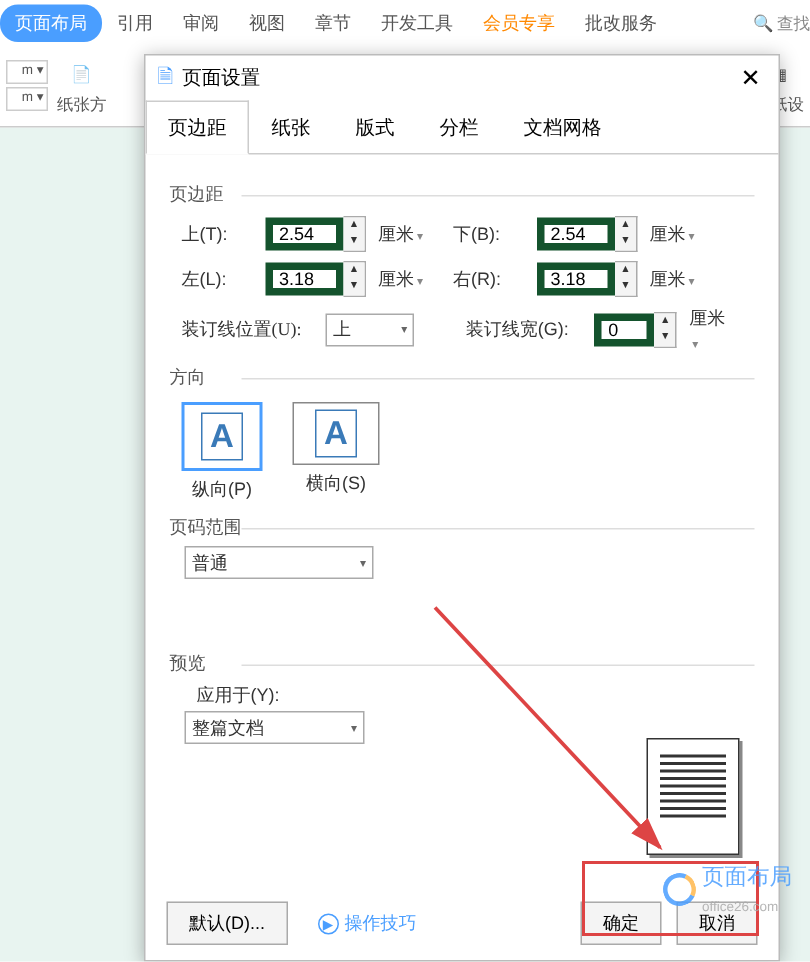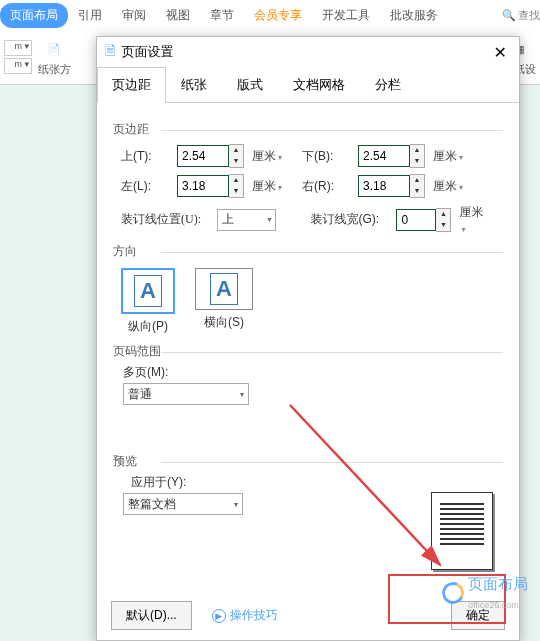--- a/index.html
+++ b/index.html
@@ -17,21 +17,21 @@
 .close-x { font-size: 16px; cursor: pointer; padding: 0 4px; }
 .tabs { display: flex; border-bottom: 1px solid #ccc; }
 .tab { padding: 8px 14px; font-size: 13px; cursor: pointer; border: 1px solid transparent; border-bottom: none; }
 .tab.active { border: 1px solid #ccc; border-bottom: 1px solid #fff; margin-bottom: -1px; background: #fff; }
 .dialog-body { padding: 10px 16px; font-size: 12px; color: #333; flex: 1; overflow: hidden; }
 .group-title { font-size: 12px; color: #555; margin: 8px 0 4px; position: relative; }
 .group-title::after { content: ""; position: absolute; top: 50%; left: 48px; right: 0; border-top: 1px solid #ddd; }
 .row { display: flex; align-items: center; gap: 6px; margin: 6px 0; }
 .row label { min-width: 50px; }
 .spin { display: flex; align-items: center; }
-.spin input { width: 52px; height: 22px; border: 1px solid #14532d; padding: 0 4px; font-size: 12px; }
+.spin input { width: 52px; height: 22px; border: 5px solid #14532d; padding: 0 4px; font-size: 12px; }
 .spin-btns { display: flex; flex-direction: column; border: 1px solid #aaa; border-left: none; }
 .spin-btns span { width: 14px; height: 11px; font-size: 7px; line-height: 10px; text-align: center; cursor: pointer; background: #f4f4f4; }
 .unit { margin-left: 2px; margin-right: 14px; }
 .unit::after { content: "▾"; font-size: 8px; margin-left: 2px; color: #888; }
 .select { height: 22px; border: 1px solid #aaa; background: #fff; font-size: 12px; padding: 0 18px 0 4px; position: relative; display: inline-flex; align-items: center; cursor: pointer; }
 .select::after { content: "▾"; position: absolute; right: 4px; font-size: 8px; color: #666; }
 .orient-group { display: flex; gap: 20px; margin: 8px 0 4px 8px; }
 .orient-item { display: flex; flex-direction: column; align-items: center; gap: 4px; cursor: pointer; }
 .orient-box { width: 54px; height: 46px; border: 1px solid #888; display: flex; align-items: center; justify-content: center; font-size: 22px; font-weight: bold; color: #3a7ab8; }
 .orient-item.selected .orient-box { border: 2px solid #4a9eff; }
@@ -52,22 +52,22 @@
 </head>
 <body>
 
 <div class="ribbon">
   <div class="ribbon-tabs">
     <span class="ribbon-tab active">页面布局</span>
     <span class="ribbon-tab">引用</span>
     <span class="ribbon-tab">审阅</span>
     <span class="ribbon-tab">视图</span>
     <span class="ribbon-tab">章节</span>
+    <span class="ribbon-tab">开发工具</span>
     <span class="ribbon-tab orange">会员专享</span>
-    <span class="ribbon-tab">开发工具</span>
     <span class="ribbon-tab">批改服务</span>
     <span style="margin-left:auto;display:flex;align-items:center;gap:2px;font-size:11px;color:#888;">
       <span>🔍</span>
       <span>查找</span>
     </span>
   </div>
   <div class="ribbon-row2">
     <div style="display:flex;flex-direction:column;gap:2px;margin-right:6px;">
       <div style="border:1px solid #ccc;width:28px;height:16px;font-size:9px;text-align:right;padding-right:2px;">m ▾</div>
       <div style="border:1px solid #ccc;width:28px;height:16px;font-size:9px;text-align:right;padding-right:2px;">m ▾</div>
@@ -89,22 +89,22 @@
       <span style="color:#4a9eff;">🗎</span>
       <span>页面设置</span>
     </div>
     <span class="close-x">✕</span>
   </div>
 
   <div class="tabs">
     <span class="tab active">页边距</span>
     <span class="tab">纸张</span>
     <span class="tab">版式</span>
+    <span class="tab">分栏</span>
     <span class="tab">文档网格</span>
-    <span class="tab">分栏</span>
   </div>
 
   <div class="dialog-body">
     <div class="group-title">页边距</div>
 
     <div class="row" style="margin-left:8px;">
       <label>上(T):</label>
       <div class="spin">
         <input value="2.54" style="">
         <div class="spin-btns">
@@ -169,21 +169,20 @@
       </div>
       <div class="orient-item">
         <div class="orient-box land" style="width:58px;height:42px;">
             <span style="border:1px solid #3a7ab8;padding:2px 5px;">A</span>
           </div>
         <span>横向(S)</span>
       </div>
     </div>
 
     <div class="group-title">页码范围</div>
-    <div style="margin:4px 0 2px 10px;">多页(M):</div>
     <span class="select" style="width:126px;margin-left:10px;">普通</span>
 
     <div style="height:40px;"></div>
 
     <div class="group-title">预览</div>
     <div style="margin:4px 0 2px 18px;">应用于(Y):</div>
     <span class="select" style="width:120px;margin-left:10px;">整篇文档</span>
 
     <div class="preview-page">
       <div></div>
@@ -201,20 +200,21 @@
   <div class="dialog-footer">
     <div class="footer-left">
       <span class="btn">默认(D)...</span>
       <span class="link-icon">
         <span style="border:1px solid #4a9eff;border-radius:50%;width:14px;height:14px;display:inline-flex;align-items:center;justify-content:center;font-size:9px;">▶</span>
         <span>操作技巧</span>
       </span>
     </div>
     <div class="footer-right">
       <span class="btn">确定</span>
+      <span class="btn">取消</span>
     </div>
   </div>
 </div>
 
 <svg class="arrow-svg" style="top:395px;left:280px;width:180px;height:190px;">
   <defs>
       <marker id="ah" markerWidth="10" markerHeight="10" refX="8" refY="3" orient="auto">
         <path d="M0,0 L9,3 L0,6 Z" fill="#d44"></path>
       </marker>
     </defs>

